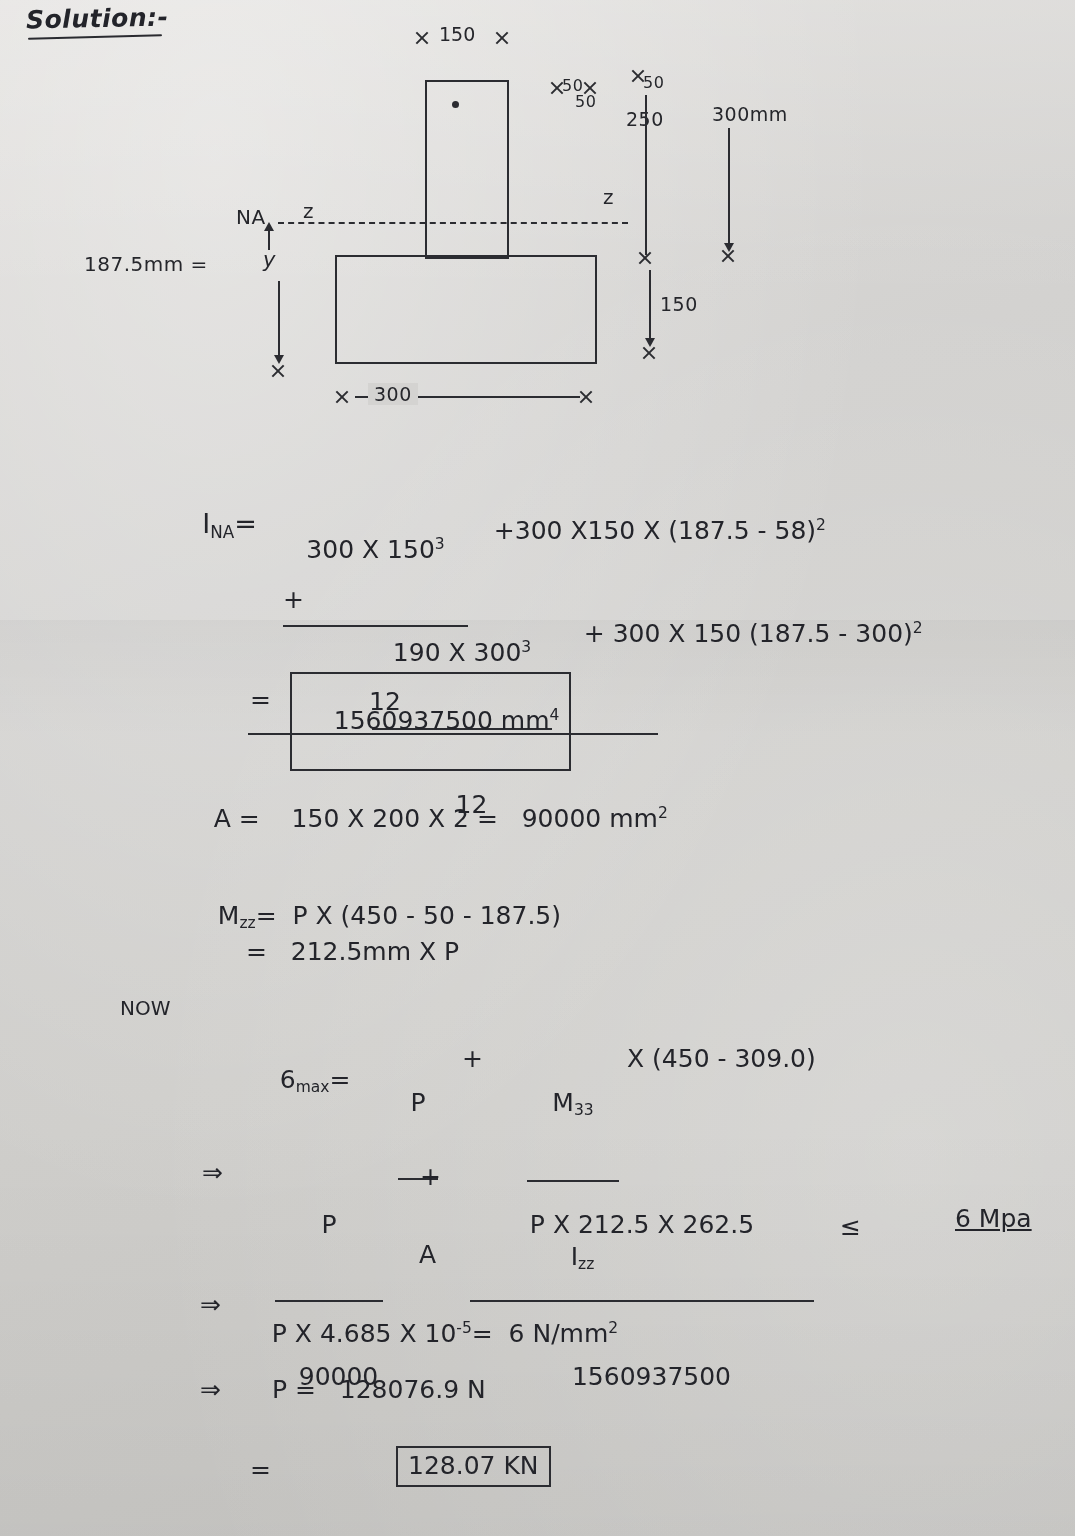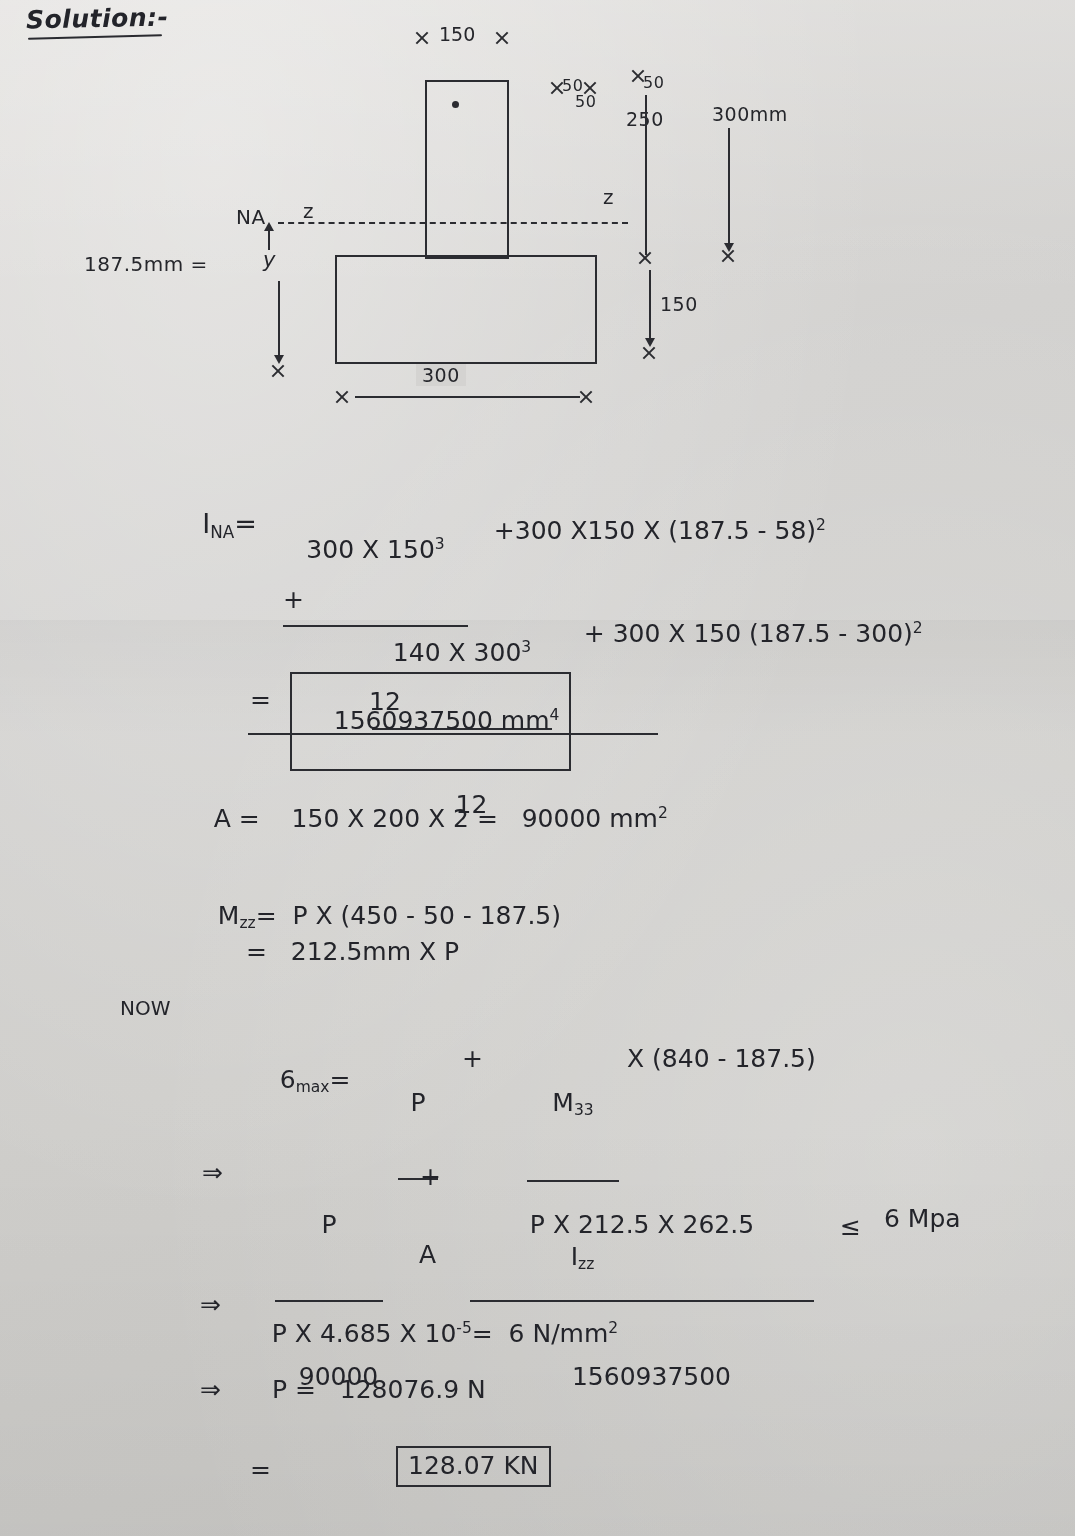--- a/index.html
+++ b/index.html
@@ -214,42 +214,42 @@
   <div class="arrow-v" style="left:728px; top:128px; height:120px;"></div>
   <div class="arrow-head-down" style="left:724px; top:243px;"></div>
   <div class="tick-x" style="left:720px; top:248px;"></div>
 
   <div class="arrow-v" style="left:649px; top:270px; height:75px;"></div>
   <div class="arrow-head-down" style="left:645px; top:338px;"></div>
   <div class="hand dim-label" style="left:660px; top:293px;">150</div>
   <div class="tick-x" style="left:641px; top:345px;"></div>
 
   <div class="fig-line" style="left:355px; top:396px; width:225px; height:2px;"></div>
-  <div class="hand dim-label" style="left:368px; top:364px; background:#d4d3d1; padding:0 6px;margin-left:48px;">300</div>
+  <div class="hand dim-label" style="left:368px; top:383px; background:#d4d3d1; padding:0 6px;">300</div>
   <div class="tick-x" style="left:334px; top:389px;"></div>
   <div class="tick-x" style="left:578px; top:389px;"></div>
 
   <div class="math big" style="left:168px; top:477px;">
     <span>I</span><span class="sub">NA</span><span>=</span>
   </div>
 
   <div class="frac" style="left:283px; top:477px; width:185px;">
     <span class="num"><span>300 X 150</span><span class="sup">3</span></span>
     <span class="bar"></span>
     <span class="den">12</span>
   </div>
 
   <div class="math" style="left:462px; top:487px;">
     <span>+300 X150 X (187.5 - 58)</span><span class="sup">2</span>
   </div>
 
   <div class="math" style="left:283px; top:585px;">+</div>
 
   <div class="frac" style="left:372px; top:580px; width:180px;">
-    <span class="num"><span>140 X 300</span><span class="sup">3</span></span>
+    <span class="num"><span>190 X 300</span><span class="sup">3</span></span>
     <span class="bar"></span>
     <span class="den">12</span>
   </div>
 
   <div class="math" style="left:552px; top:590px;">
     <span>+ 300 X 150 (187.5 - 300)</span><span class="sup">2</span>
   </div>
 
   <div class="math" style="left:250px; top:685px;">=</div>
   <div class="boxed" style="left:290px; top:672px;">
@@ -279,40 +279,40 @@
   </div>
 
   <div class="math" style="left:462px; top:1044px;">+</div>
 
   <div class="frac" style="left:527px; top:1030px; width:92px;">
     <span class="num"><span>M</span><span class="sub">33</span></span>
     <span class="bar"></span>
     <span class="den"><span>I</span><span class="sub">zz</span></span>
   </div>
 
-  <div class="math" style="left:627px; top:1044px;">X (840 - 187.5)</div>
+  <div class="math" style="left:627px; top:1044px;">X (450 - 309.0)</div>
 
   <div class="math" style="left:202px; top:1158px;">⇒</div>
 
   <div class="frac" style="left:275px; top:1152px; width:108px;">
     <span class="num">P</span>
     <span class="bar"></span>
     <span class="den">90000</span>
   </div>
 
   <div class="math" style="left:420px; top:1162px;">+</div>
 
   <div class="frac" style="left:470px; top:1152px; width:344px;">
     <span class="num">P X 212.5 X 262.5</span>
     <span class="bar"></span>
     <span class="den">1560937500</span>
   </div>
 
   <div class="math" style="left:840px; top:1212px;">≤</div>
-  <div class="math" style="left:884px; top:1204px;">6 Mpa</div>
+  <div class="math" style="left:955px; top:1204px;text-decoration:underline;">6 Mpa</div>
 
   <div class="math" style="left:200px; top:1290px;">⇒</div>
   <div class="math" style="left:240px; top:1290px;text-align:right;">
     <span>P X 4.685 X 10</span><span class="sup">-5</span><span>=  6 N/mm</span><span class="sup">2</span>
   </div>
 
   <div class="math" style="left:200px; top:1375px;">⇒</div>
   <div class="math" style="left:272px; top:1375px;">P =   128076.9 N</div>
 
   <div class="math" style="left:250px; top:1455px;">=</div>

